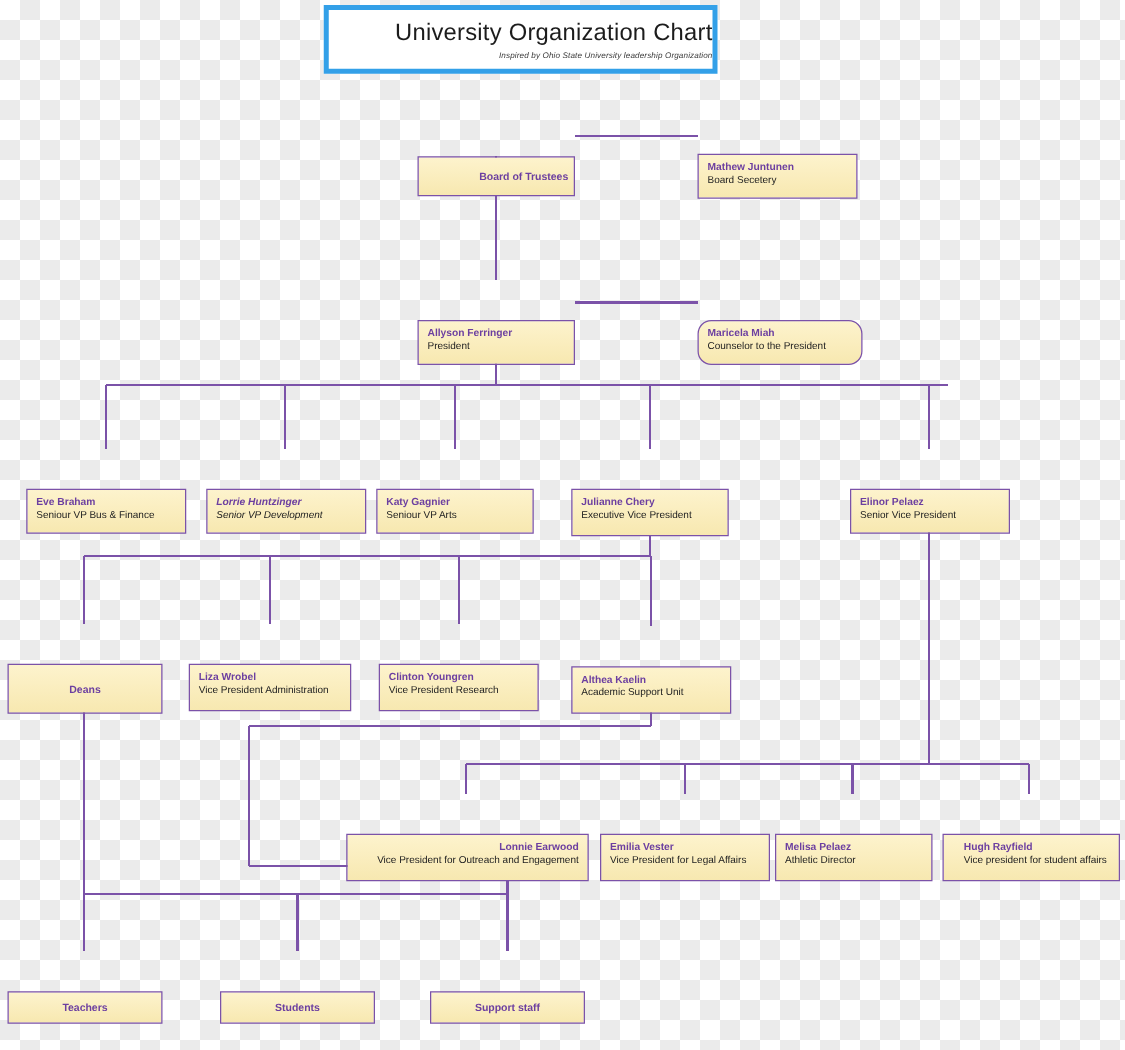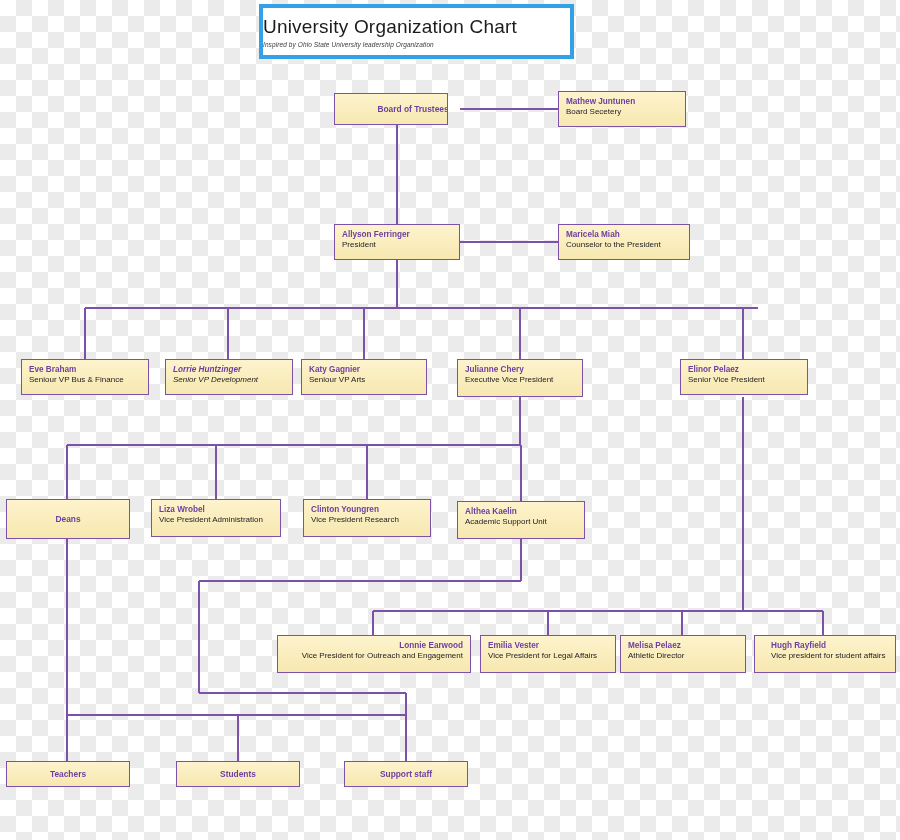--- a/index.html
+++ b/index.html
@@ -26,38 +26,39 @@
   #wires{position:absolute;left:0;top:0;width:900px;height:840px;z-index:1;}
 
   
   .title-card{
     position:absolute;
     left:259px;top:4px;width:315px;height:55px;
     background:#ffffff;
     border:4px solid #33a0e8;
     box-sizing:border-box;
     display:flex;flex-direction:column;
-    align-items:flex-start;justify-content:center;
+    align-items:flex-end;justify-content:center;
   }
   .title-main{
     font-size:19px;color:#1c1c1c;letter-spacing:.2px;
     line-height:22px;white-space:nowrap;
   }
   .title-sub{
     font-size:6.5px;color:#3a3a3a;font-style:italic;
     margin-top:3px;white-space:nowrap;letter-spacing:.1px;
   }
 
   
   .node{
     position:absolute;box-sizing:border-box;
     background:linear-gradient(180deg,#fdf3cd 0%,#faedbd 55%,#f7e8b0 100%);
     border:1.6px solid #7b52a8;
     padding:5px 7px 4px 7px;
     overflow:hidden;
+    margin-top:32px;
   }
   .node .nm{
     font-size:8.2px;font-weight:bold;color:#6c3fa0;
     line-height:10px;white-space:nowrap;
   }
   .node .ti{
     font-size:8px;color:#222222;line-height:10px;white-space:nowrap;
   }
   .node.center{
     display:flex;align-items:center;justify-content:center;
@@ -116,32 +117,32 @@
 </svg>
 
 <div id="canvas">
 
   <div class="title-card">
     <div class="title-main">University Organization Chart</div>
     <div class="title-sub">Inspired by Ohio State University leadership Organization</div>
   </div>
 
   <div id="node-layer">
-      <div class="node center" style="left: 334px; top: 93px; width: 114px; height: 32px; padding-left: 44px;">
+      <div class="node center" style="left: 334px; top: 93px; width: 126px; height: 32px; padding-left: 44px;">
         <div class="nm">Board of Trustees</div>
       </div>
       <div class="node" style="left: 558px; top: 91px; width: 128px; height: 36px;">
         <div class="nm">Mathew Juntunen</div>
         <div class="ti">Board Secetery</div>
       </div>
       <div class="node" style="left: 334px; top: 224px; width: 126px; height: 36px;">
         <div class="nm">Allyson Ferringer</div>
         <div class="ti">President</div>
       </div>
-      <div class="node" style="left: 558px; top: 224px; width: 132px; height: 36px;">
+      <div class="node" style="left: 558px; top: 224px; width: 132px; height: 36px; border-radius: 11px;">
         <div class="nm">Maricela Miah</div>
         <div class="ti">Counselor to the President</div>
       </div>
       <div class="node" style="left: 21px; top: 359px; width: 128px; height: 36px;">
         <div class="nm">Eve Braham</div>
         <div class="ti">Seniour VP Bus &amp; Finance</div>
       </div>
       <div class="node" style="left: 165px; top: 359px; width: 128px; height: 36px; font-style: italic;">
         <div class="nm">Lorrie Huntzinger</div>
         <div class="ti">Senior VP Development</div>

